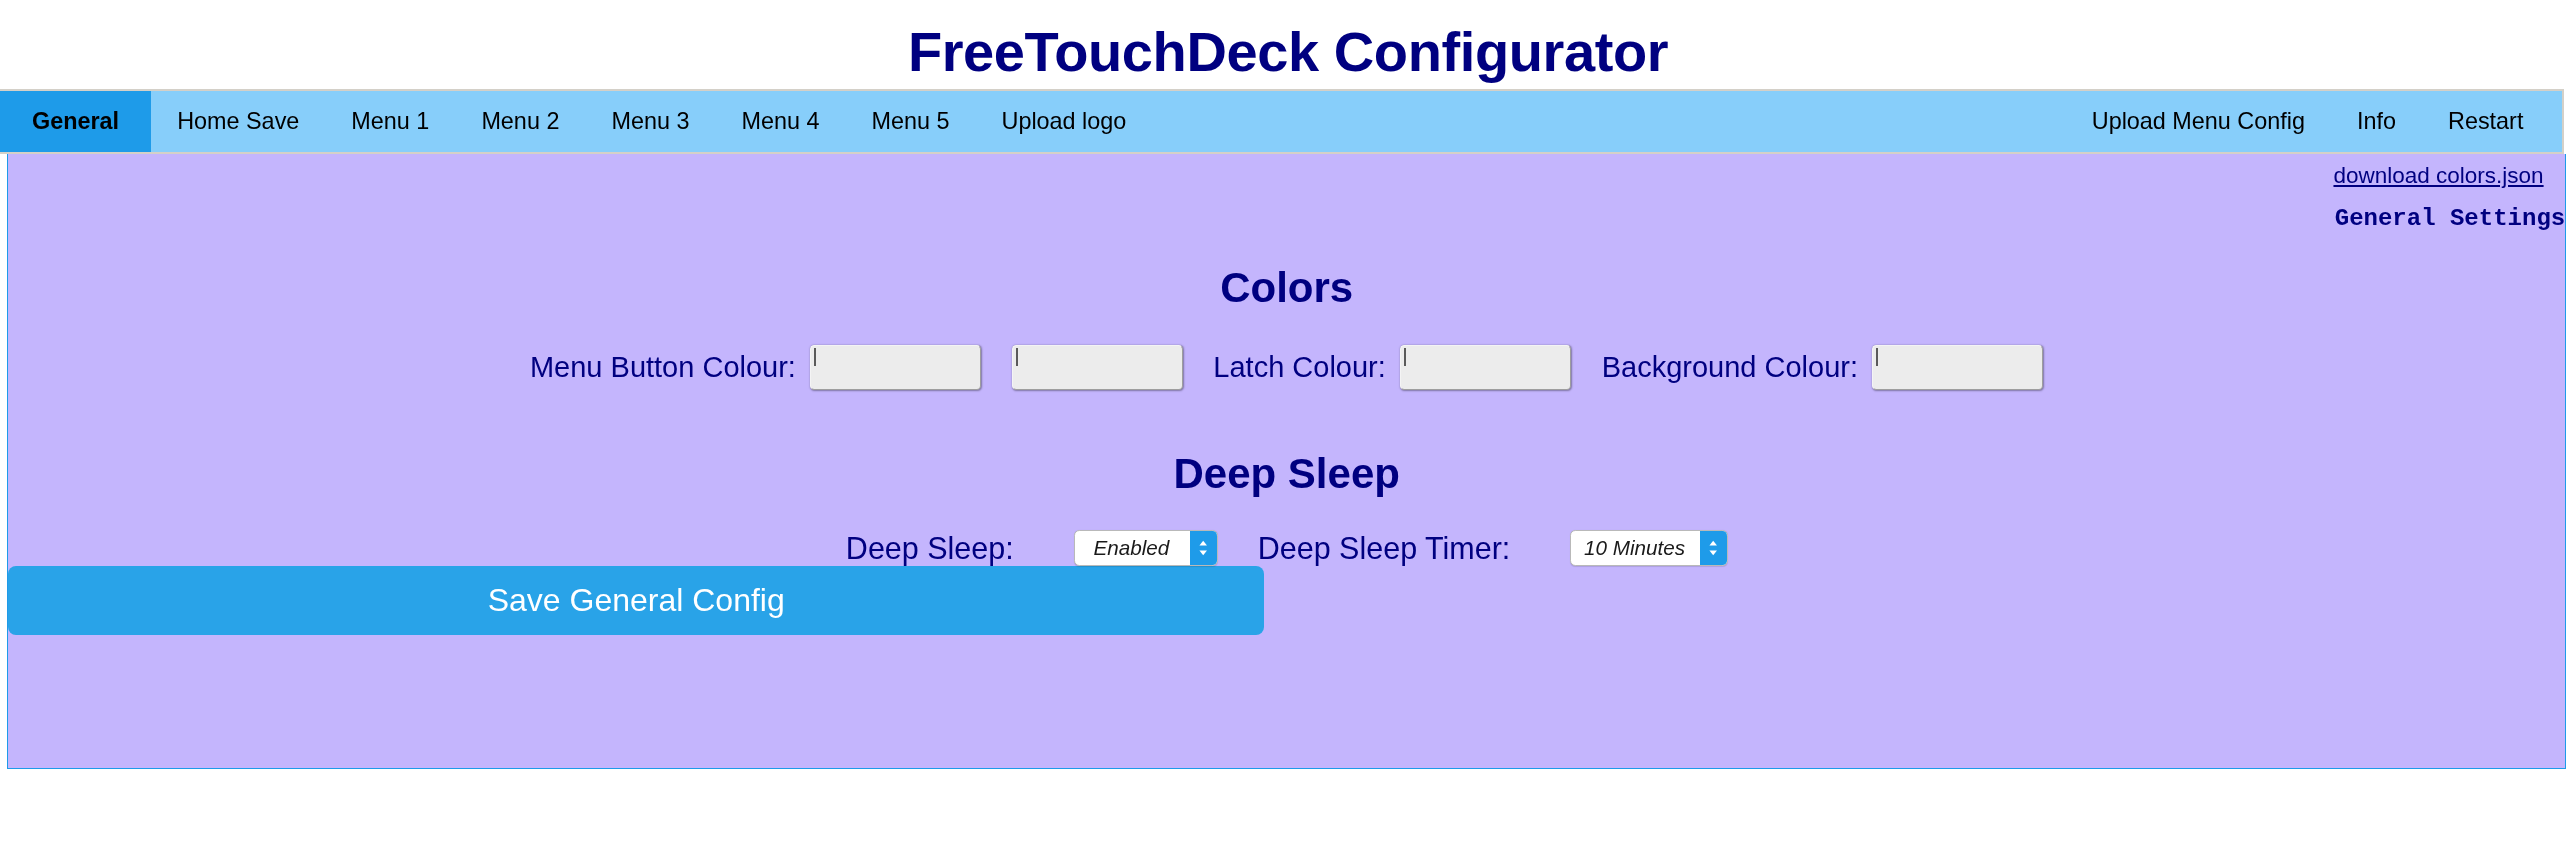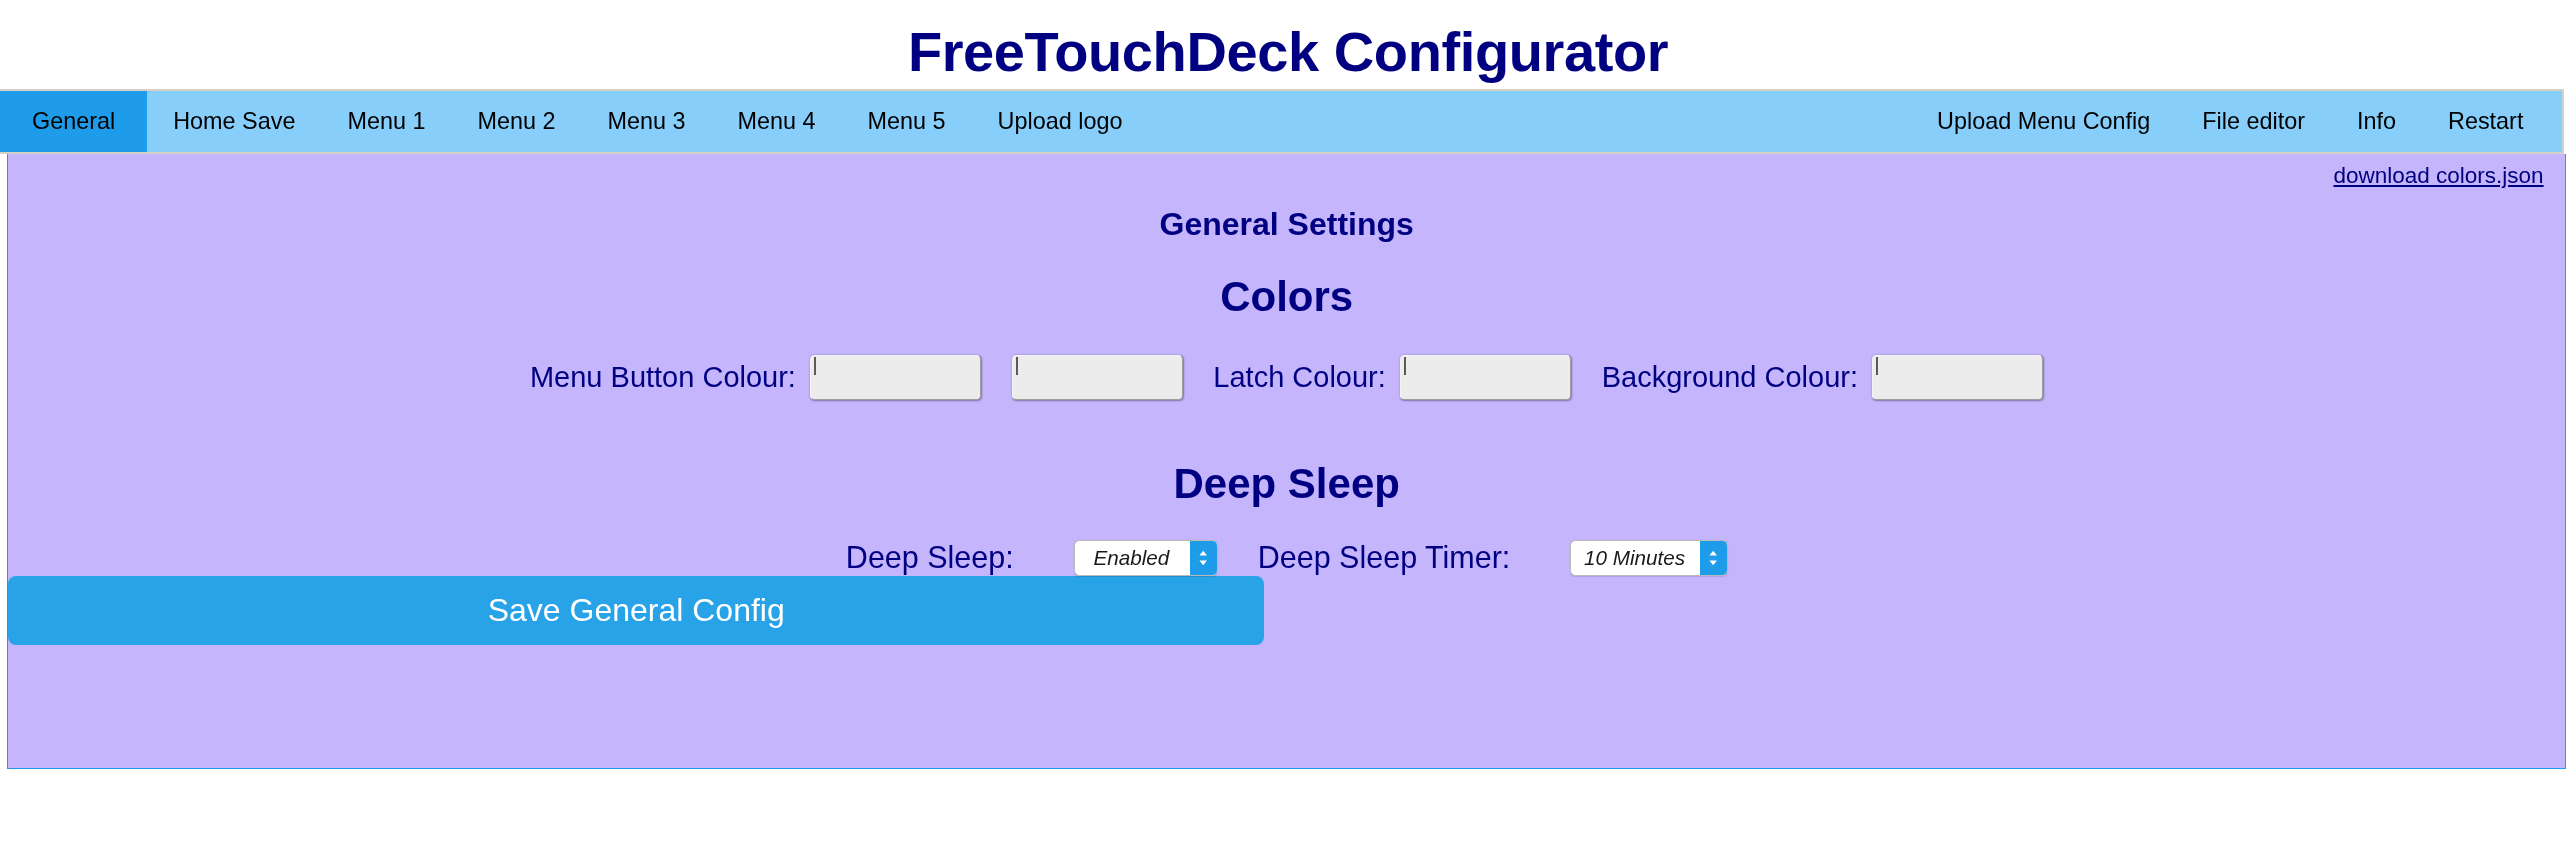--- a/index.html
+++ b/index.html
@@ -49,20 +49,21 @@
     font-size: 23.4px;
     color: #000000;
     font-family: "Liberation Sans", sans-serif;
     white-space: nowrap;
     cursor: pointer;
     user-select: none;
   }
   .nav-item.active {
     background: #1E9BE9;
     padding: 4px 32px;
+    font-weight: bold;
   }
   .nav-item.first { padding-left: 32px; }
 
   
   .content {
     position: relative;
     margin: 0 0 0 7.2px;
     width: 2559px;
     height: 615px;
     border: 1.8px solid #1E9BE9;
@@ -76,27 +77,28 @@
   }
   .download-link {
     color: #000080;
     font-size: 22.5px;
     text-decoration: underline;
     cursor: pointer;
     white-space: nowrap;
   }
 
   h3.section-title {
-    text-align: center;
+    text-align: right;
     color: #000080;
     font-weight: bold;
-    font-size: 32px;
+    font-size: 24px;
     margin: 16px 0 0 0;
     padding: 0;
     line-height: 1.2;
+    font-family: Liberation Mono, monospace;
   }
   h2.section-head {
     text-align: center;
     color: #000080;
     font-weight: bold;
     font-size: 42px;
     margin: 29px 0 0 0;
     padding: 0;
     line-height: 1.2;
   }
@@ -242,23 +244,20 @@
     <div class="nav-item">
         <span>Menu 5</span>
       </div>
     <div class="nav-item">
         <span>Upload logo</span>
       </div>
   </div>
   <div class="nav-right">
     <div class="nav-item">
         <span>Upload Menu Config</span>
-      </div>
-    <div class="nav-item">
-        <span>File editor</span>
       </div>
     <div class="nav-item">
         <span>Info</span>
       </div>
     <div class="nav-item">
         <span>Restart</span>
       </div>
   </div>
 </div>
 

